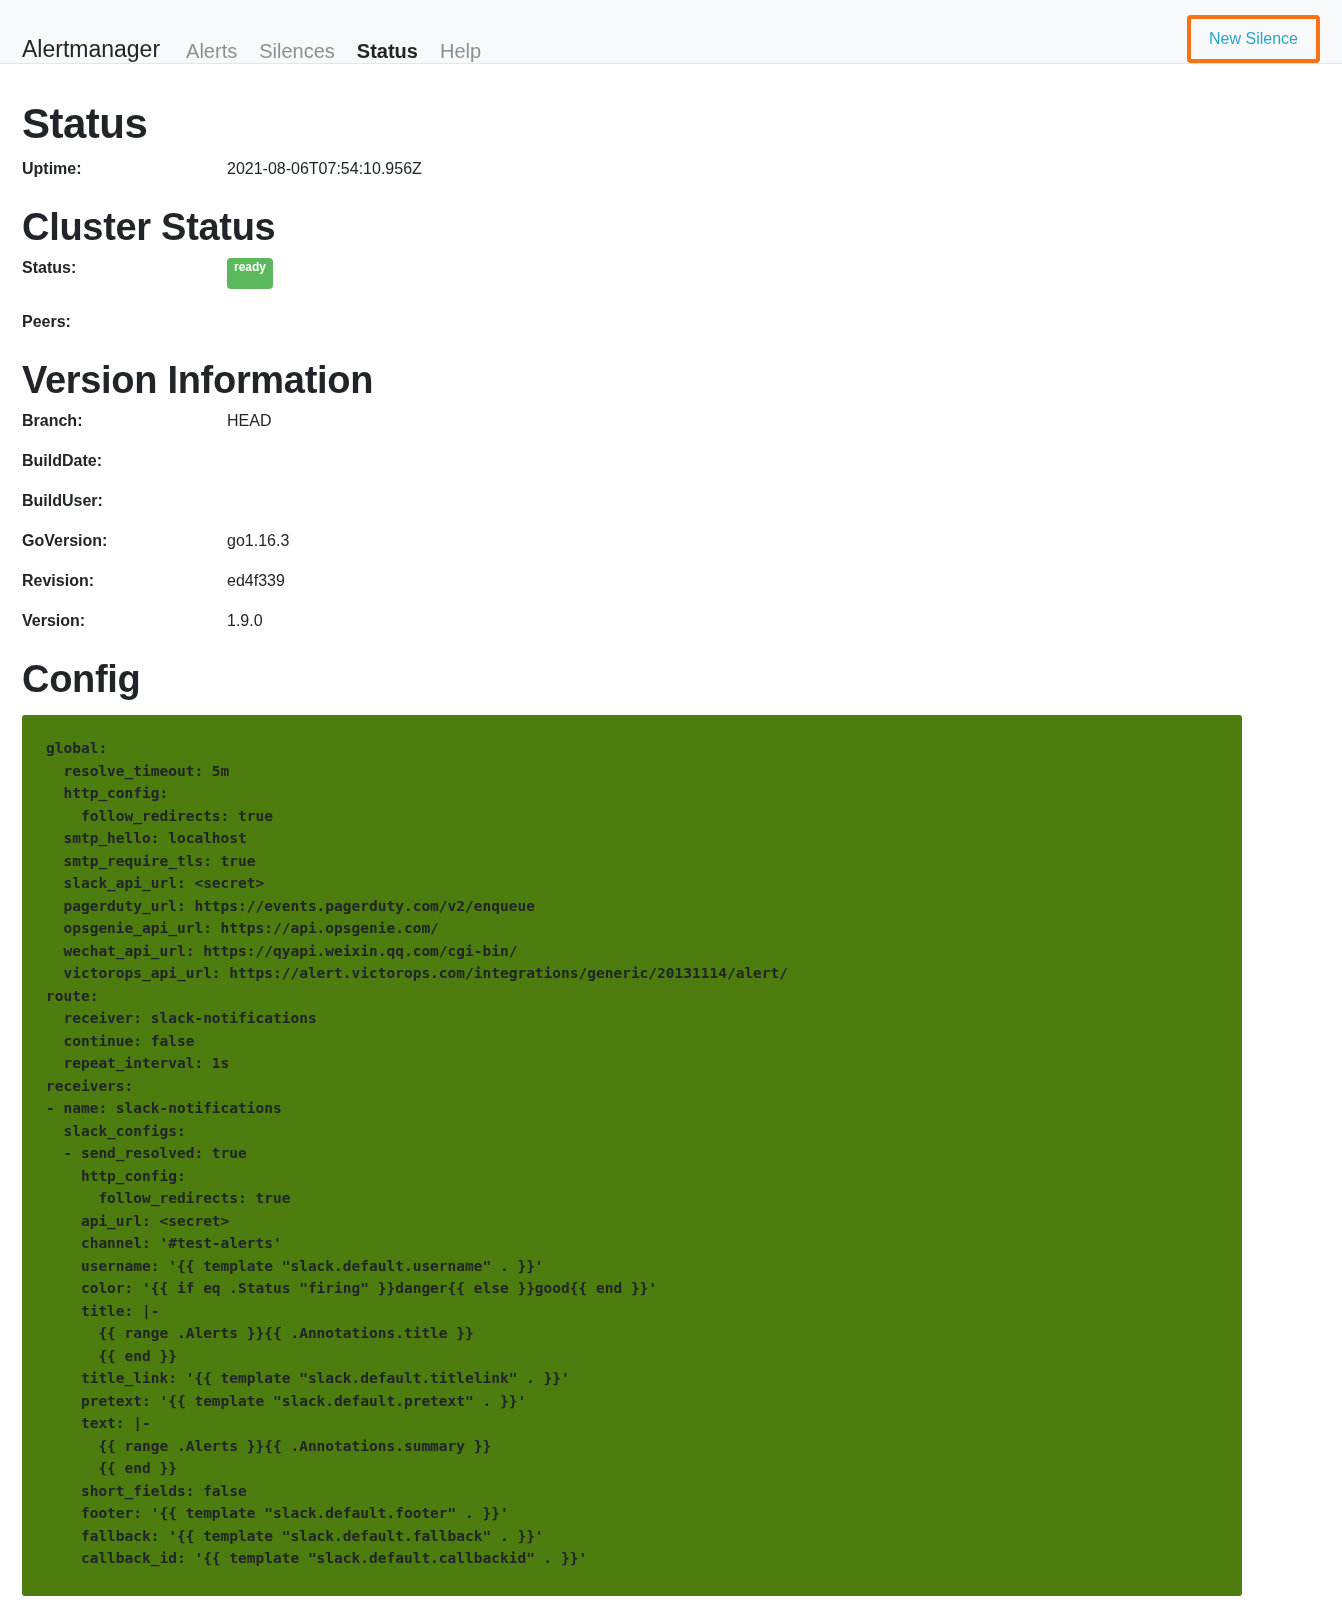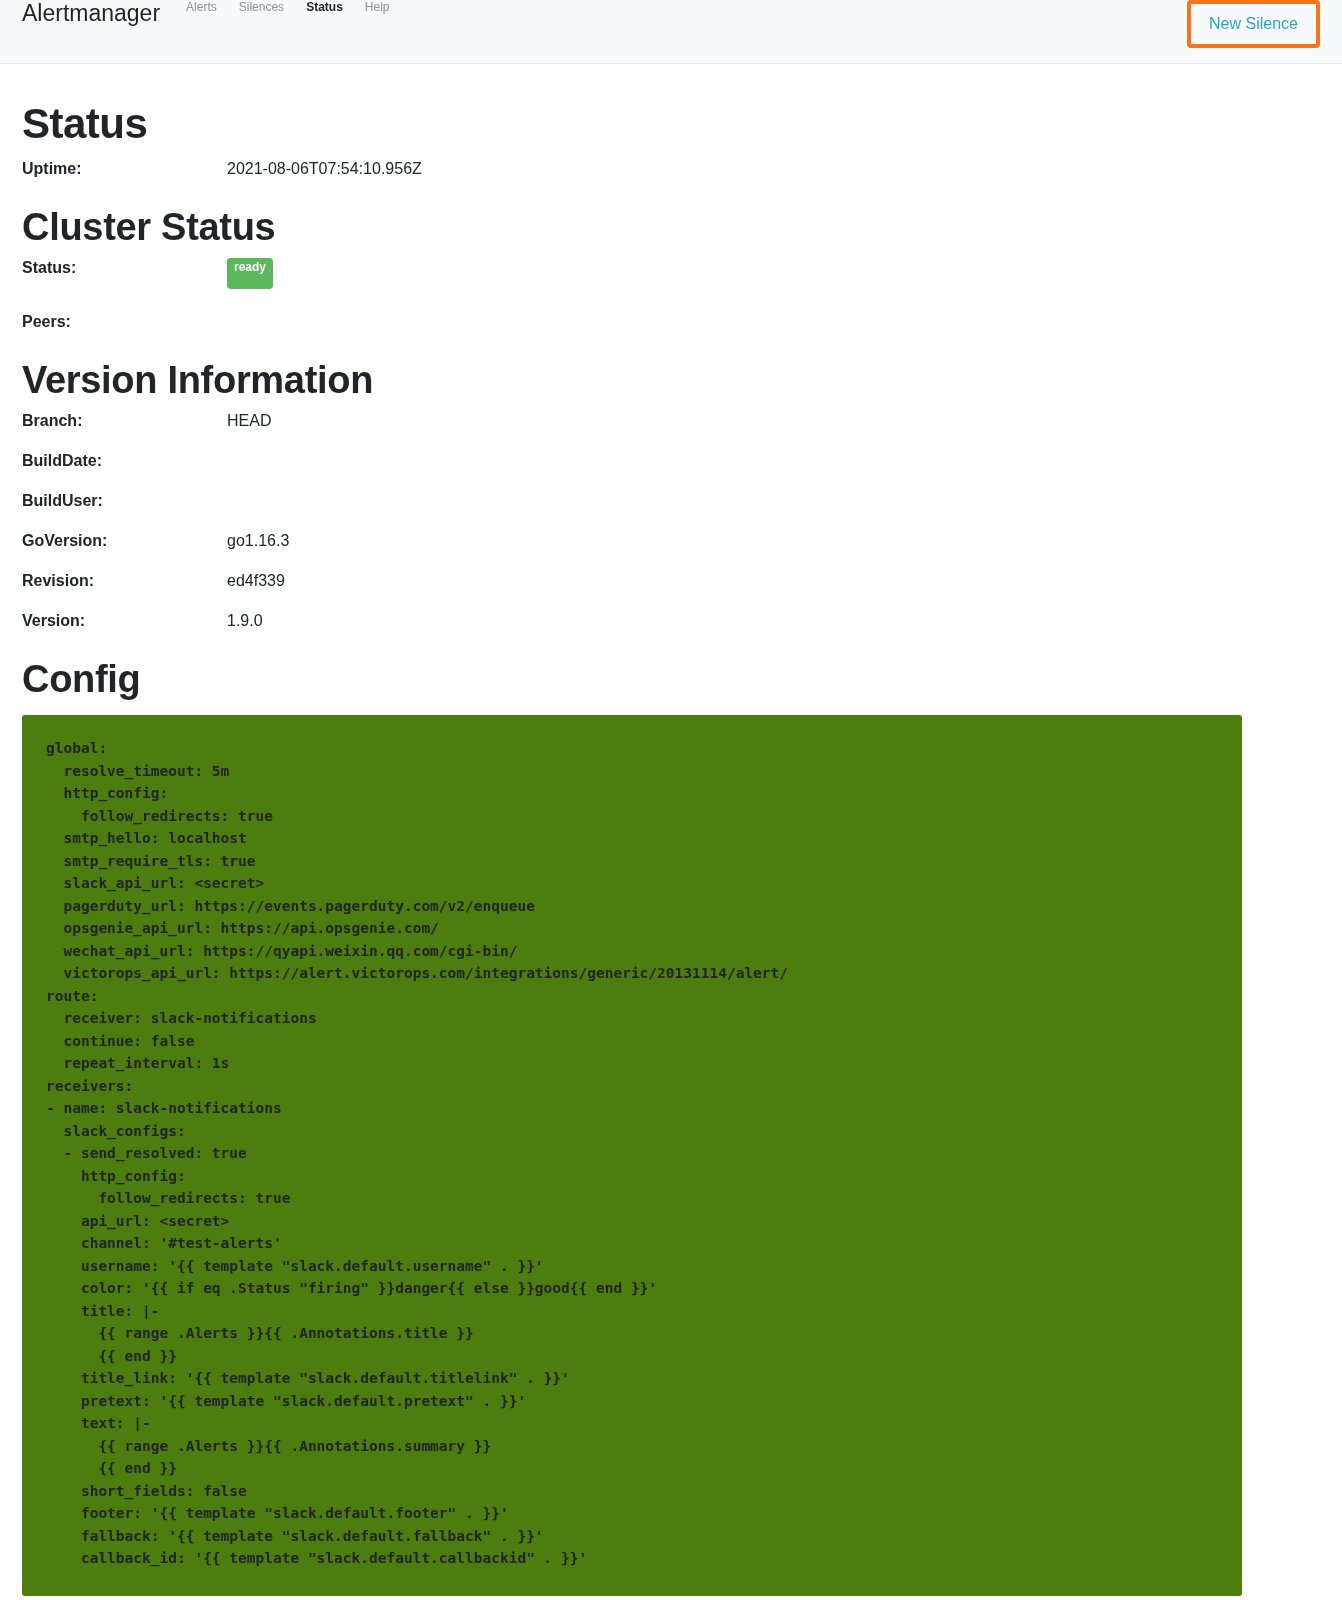--- a/index.html
+++ b/index.html
@@ -12,38 +12,38 @@
     font-family: "Liberation Sans", sans-serif;
     color: #212529;
     -webkit-font-smoothing: antialiased;
   }
   .navbar {
     height: 64px;
     box-sizing: border-box;
     background: #f8f9fa;
     border-bottom: 1px solid #e4e6e8;
     display: flex;
-    align-items: flex-start;
+    align-items: flex-end;
     padding: 0 22px;
   }
   .brand {
     font-size: 23px;
     color: #212529;
     margin-right: 26px;
     text-decoration: none;
     white-space: nowrap;
   }
   .nav-links {
     display: flex;
     align-items: center;
     gap: 22px;
     flex: 1;
   }
   .nav-link {
-    font-size: 12px;
+    font-size: 20px;
     color: #8a9097;
     text-decoration: none;
     white-space: nowrap;
   }
   .nav-link.active {
     color: #212529;
     font-weight: bold;
   }
   .new-silence-btn {
     border: 4px solid #f97316;

